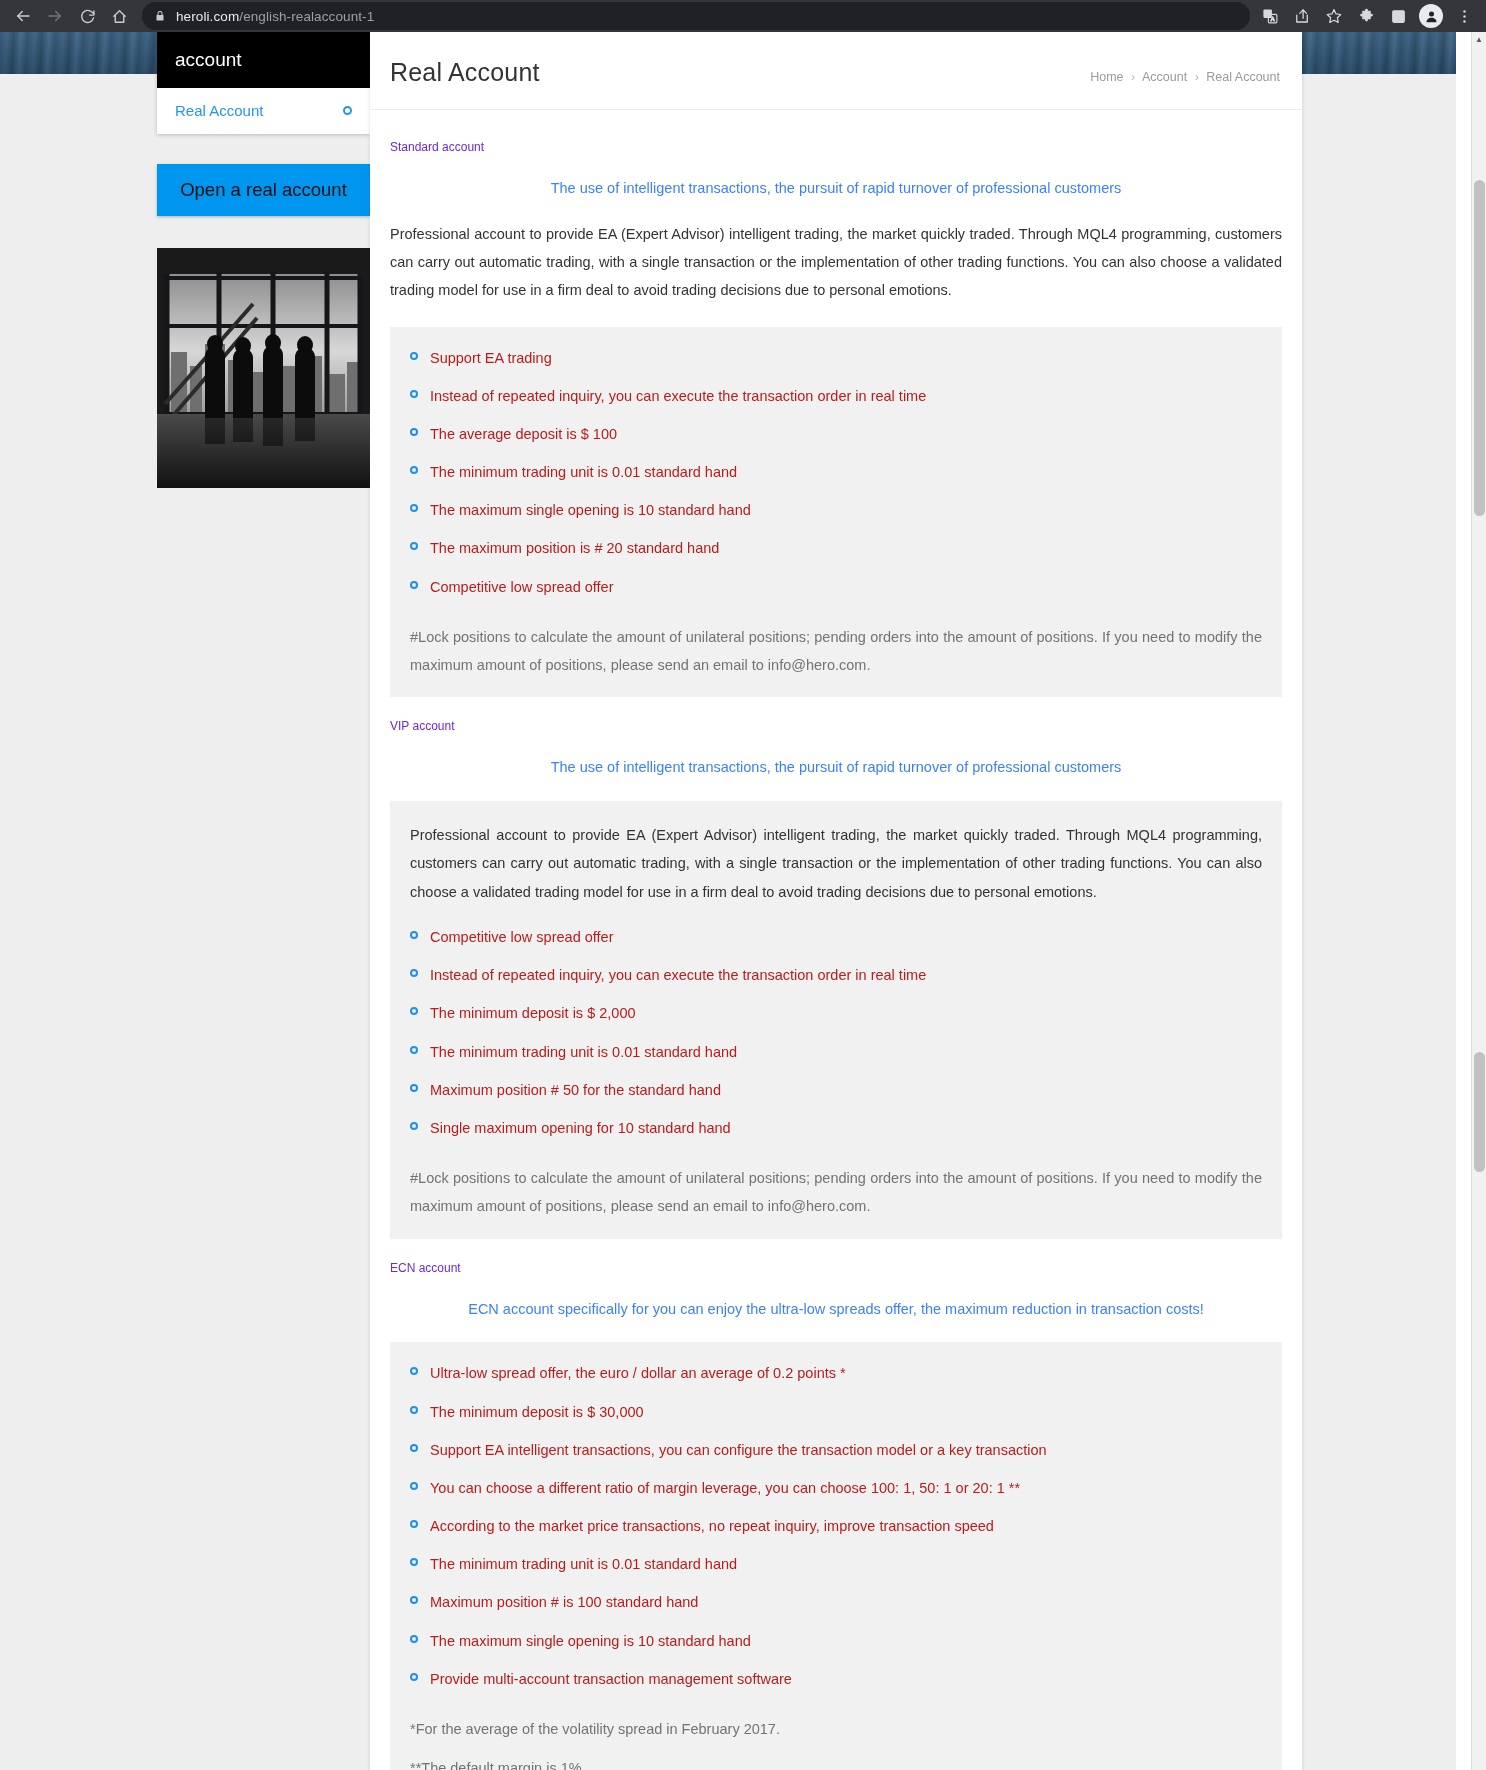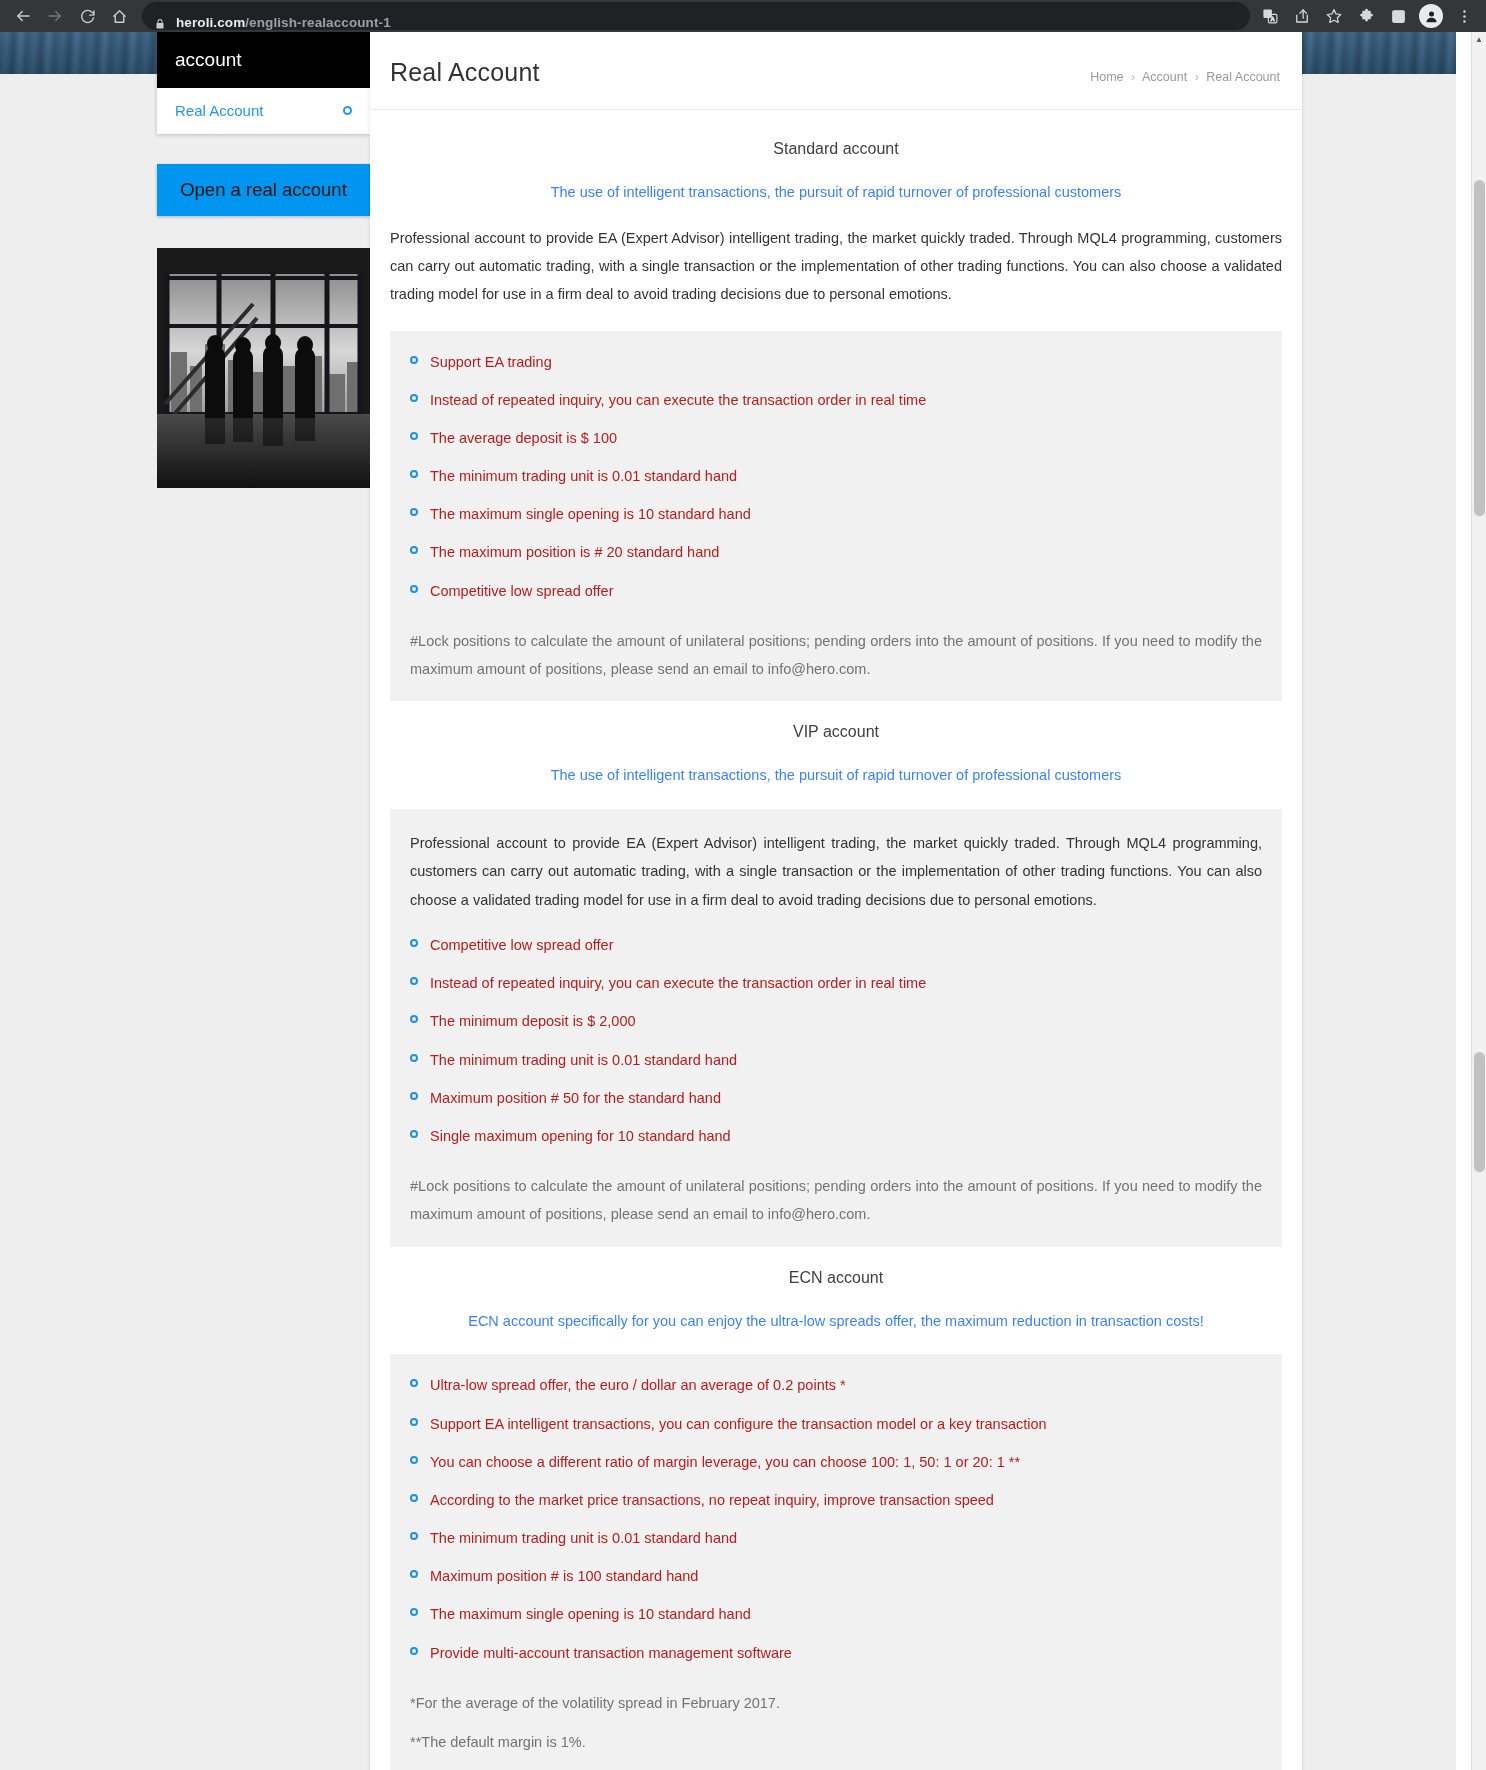--- a/index.html
+++ b/index.html
@@ -31,24 +31,23 @@
   .nav-btn svg { display: block; }
 
   .omnibox {
     flex: 1;
     height: 28px;
     margin-left: 8px;
     margin-right: 6px;
     background: #202124;
     border-radius: 16px;
     display: flex;
-    align-items: flex-end;
+    align-items: center;
     padding: 0 12px;
     min-width: 0;
-    font-weight: bold;
   }
   .lock-icon { color: #c9ccd0; margin-right: 10px; display: flex; }
   .url-text {
     font-size: 13.5px;
     color: #e8eaed;
     white-space: nowrap;
     overflow: hidden;
     text-overflow: ellipsis;
     letter-spacing: 0.1px;
   }
@@ -183,23 +182,23 @@
   .breadcrumb {
     font-size: 12.5px;
     color: #9a9a9a;
     white-space: nowrap;
   }
   .breadcrumb .sep { margin: 0 4px; color: #b5b5b5; }
 
   .content-body { padding: 8px 20px 26px 20px; }
 
   .section-title {
-    text-align: center;
-    color: #404040;
-    font-size: 16px;
+    text-align: left;
+    color: #6d28d9;
+    font-size: 12px;
     margin: 22px 0 0 0;
     font-weight: normal;
   }
 
   .lead {
     text-align: center;
     font-size: 14.5px;
     color: #3b82f6;
     margin: 24px 0 0 0;
     line-height: 1.5;
@@ -509,20 +508,21 @@
           </ul>
           <p class="note">#Lock positions to calculate the amount of unilateral positions; pending orders into the amount of positions. If you need to modify the maximum amount of positions, please send an email to info@hero.com.</p>
         </div>
 
         <h2 class="section-title">ECN account</h2>
         <p class="lead">ECN account specifically for you can enjoy the ultra-low spreads offer, the maximum reduction in transaction costs!</p>
 
         <div class="panel">
           <ul class="bullets">
             <li><span class="marker"></span><span>Ultra-low spread offer, the euro / dollar an average of 0.2 points *</span></li>
+            <li><span class="marker"></span><span>The minimum deposit is $ 30,000</span></li>
             <li><span class="marker"></span><span>Support EA intelligent transactions, you can configure the transaction model or a key transaction</span></li>
             <li><span class="marker"></span><span>You can choose a different ratio of margin leverage, you can choose 100: 1, 50: 1 or 20: 1 **</span></li>
             <li><span class="marker"></span><span>According to the market price transactions, no repeat inquiry, improve transaction speed</span></li>
             <li><span class="marker"></span><span>The minimum trading unit is 0.01 standard hand</span></li>
             <li><span class="marker"></span><span>Maximum position # is 100 standard hand</span></li>
             <li><span class="marker"></span><span>The maximum single opening is 10 standard hand</span></li>
             <li><span class="marker"></span><span>Provide multi-account transaction management software</span></li>
           </ul>
           <p class="note">*For the average of the volatility spread in February 2017.</p>
           <p class="note compact">**The default margin is 1%.</p>

